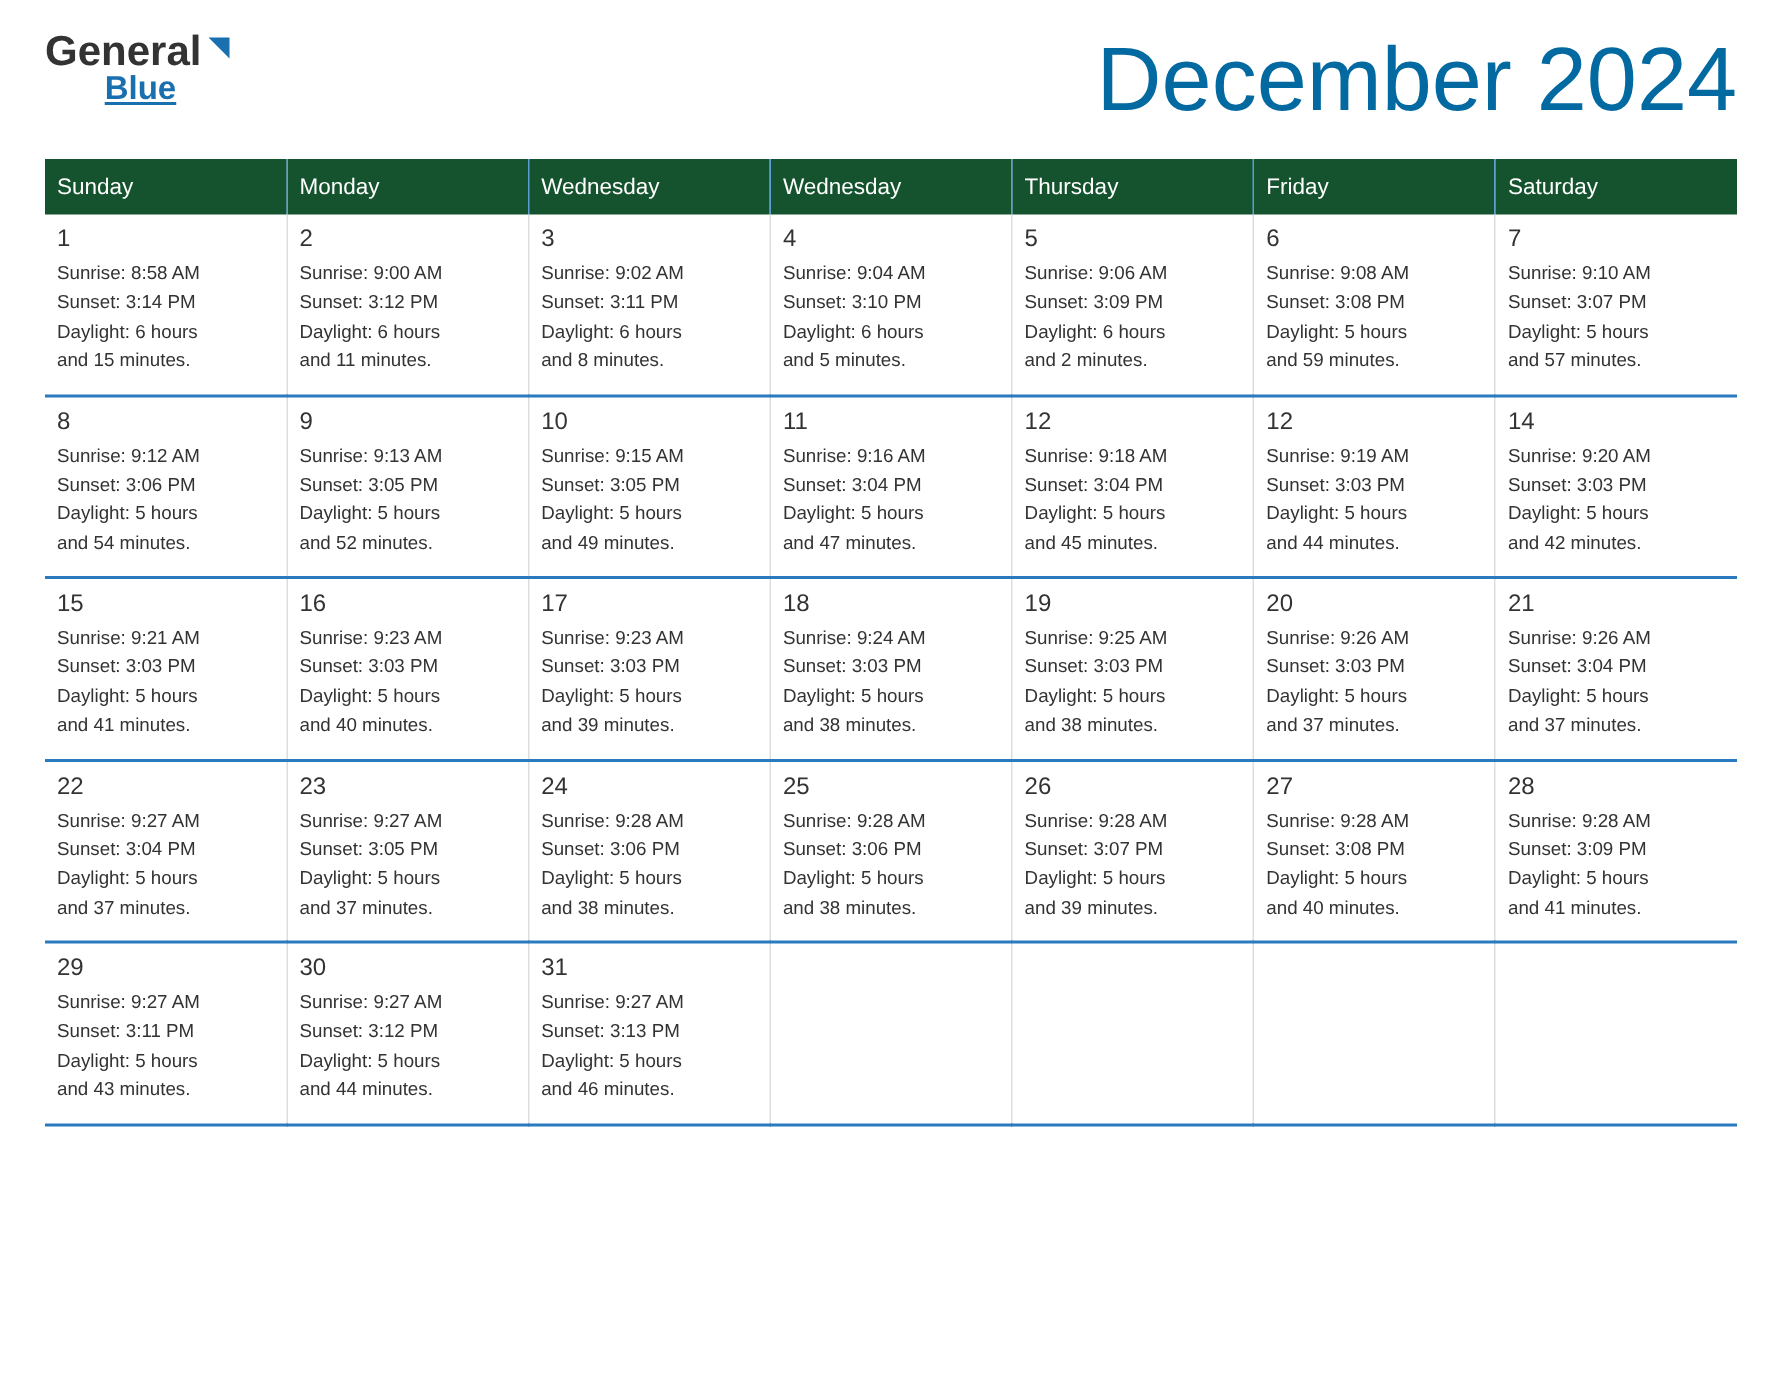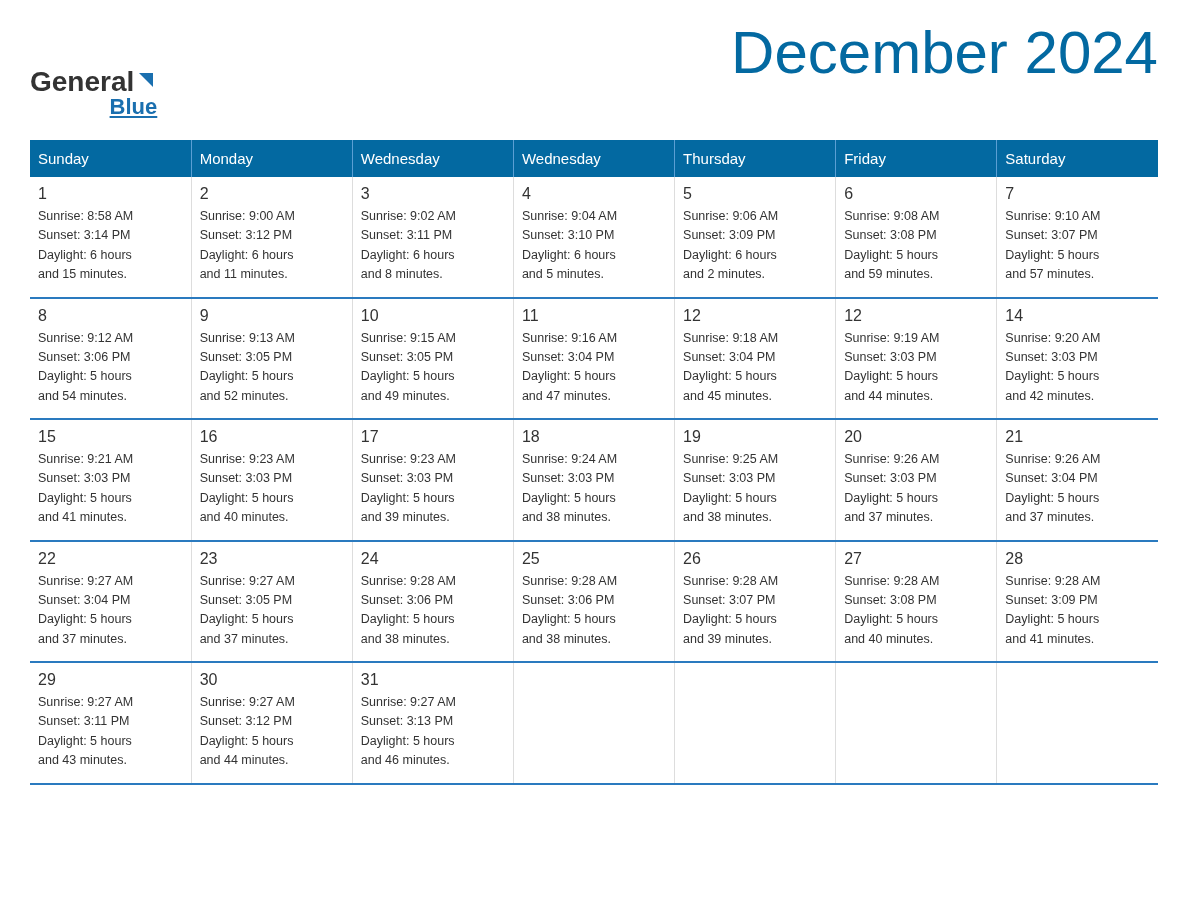--- a/index.html
+++ b/index.html
@@ -12,22 +12,21 @@
     }
     .header-area {
       display: flex;
       justify-content: space-between;
       align-items: flex-start;
       margin-bottom: 20px;
     }
     .logo {
       display: flex;
       flex-direction: column;
-      align-items: flex-end;
-      margin-top: 48px;
+      align-items: center;
     }
     .logo-text {
       font-size: 28px;
       font-weight: bold;
       color: #333;
       line-height: 1;
     }
     .logo-blue-line {
       color: #1a6faf;
       font-size: 22px;
@@ -48,21 +47,21 @@
       font-size: 22px;
       color: #555;
       margin-top: 4px;
     }
     table {
       width: 100%;
       border-collapse: collapse;
       table-layout: fixed;
     }
     thead tr {
-      background-color: #0369a1;
+      background-color: #14532d;
     }
     thead th {
       color: #fff;
       padding: 10px 8px;
       font-size: 15px;
       font-weight: normal;
       text-align: left;
       border-right: 1px solid #5a9fd4;
     }
     thead th:last-child {

